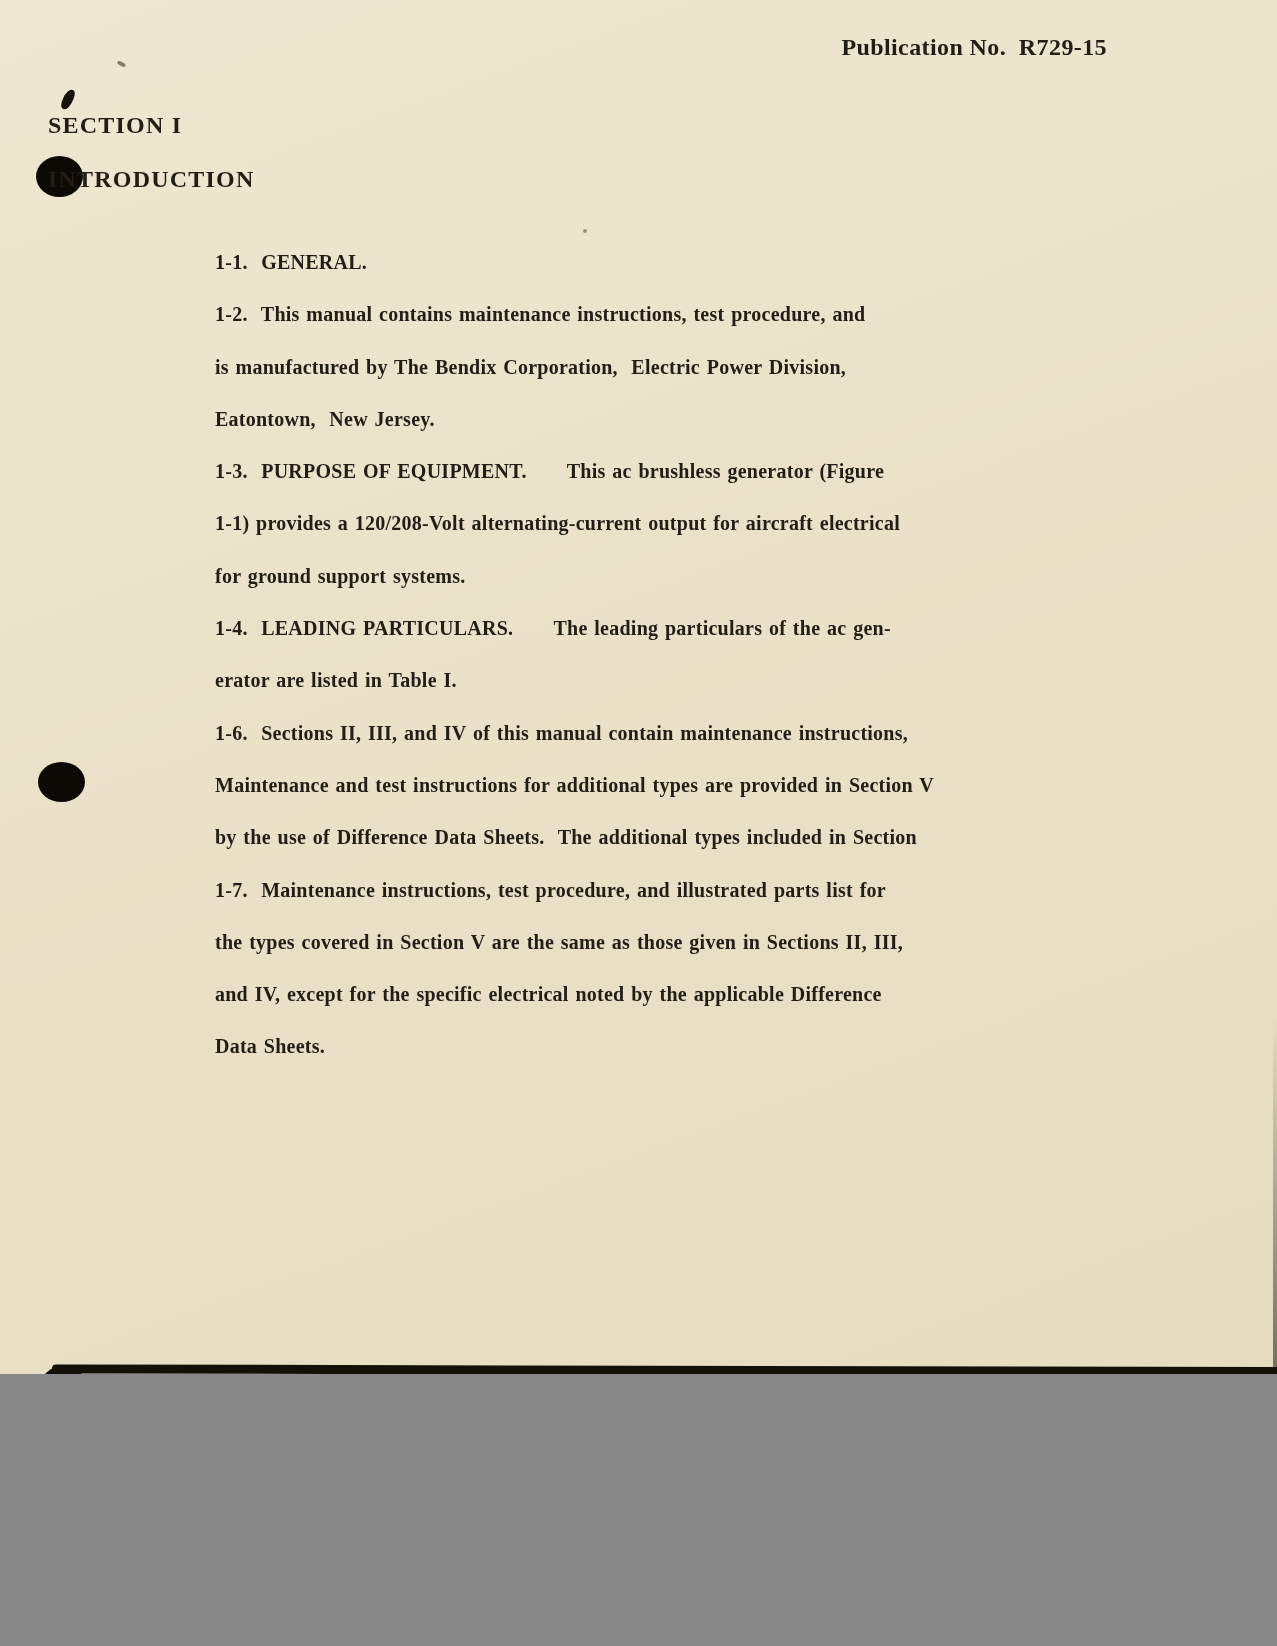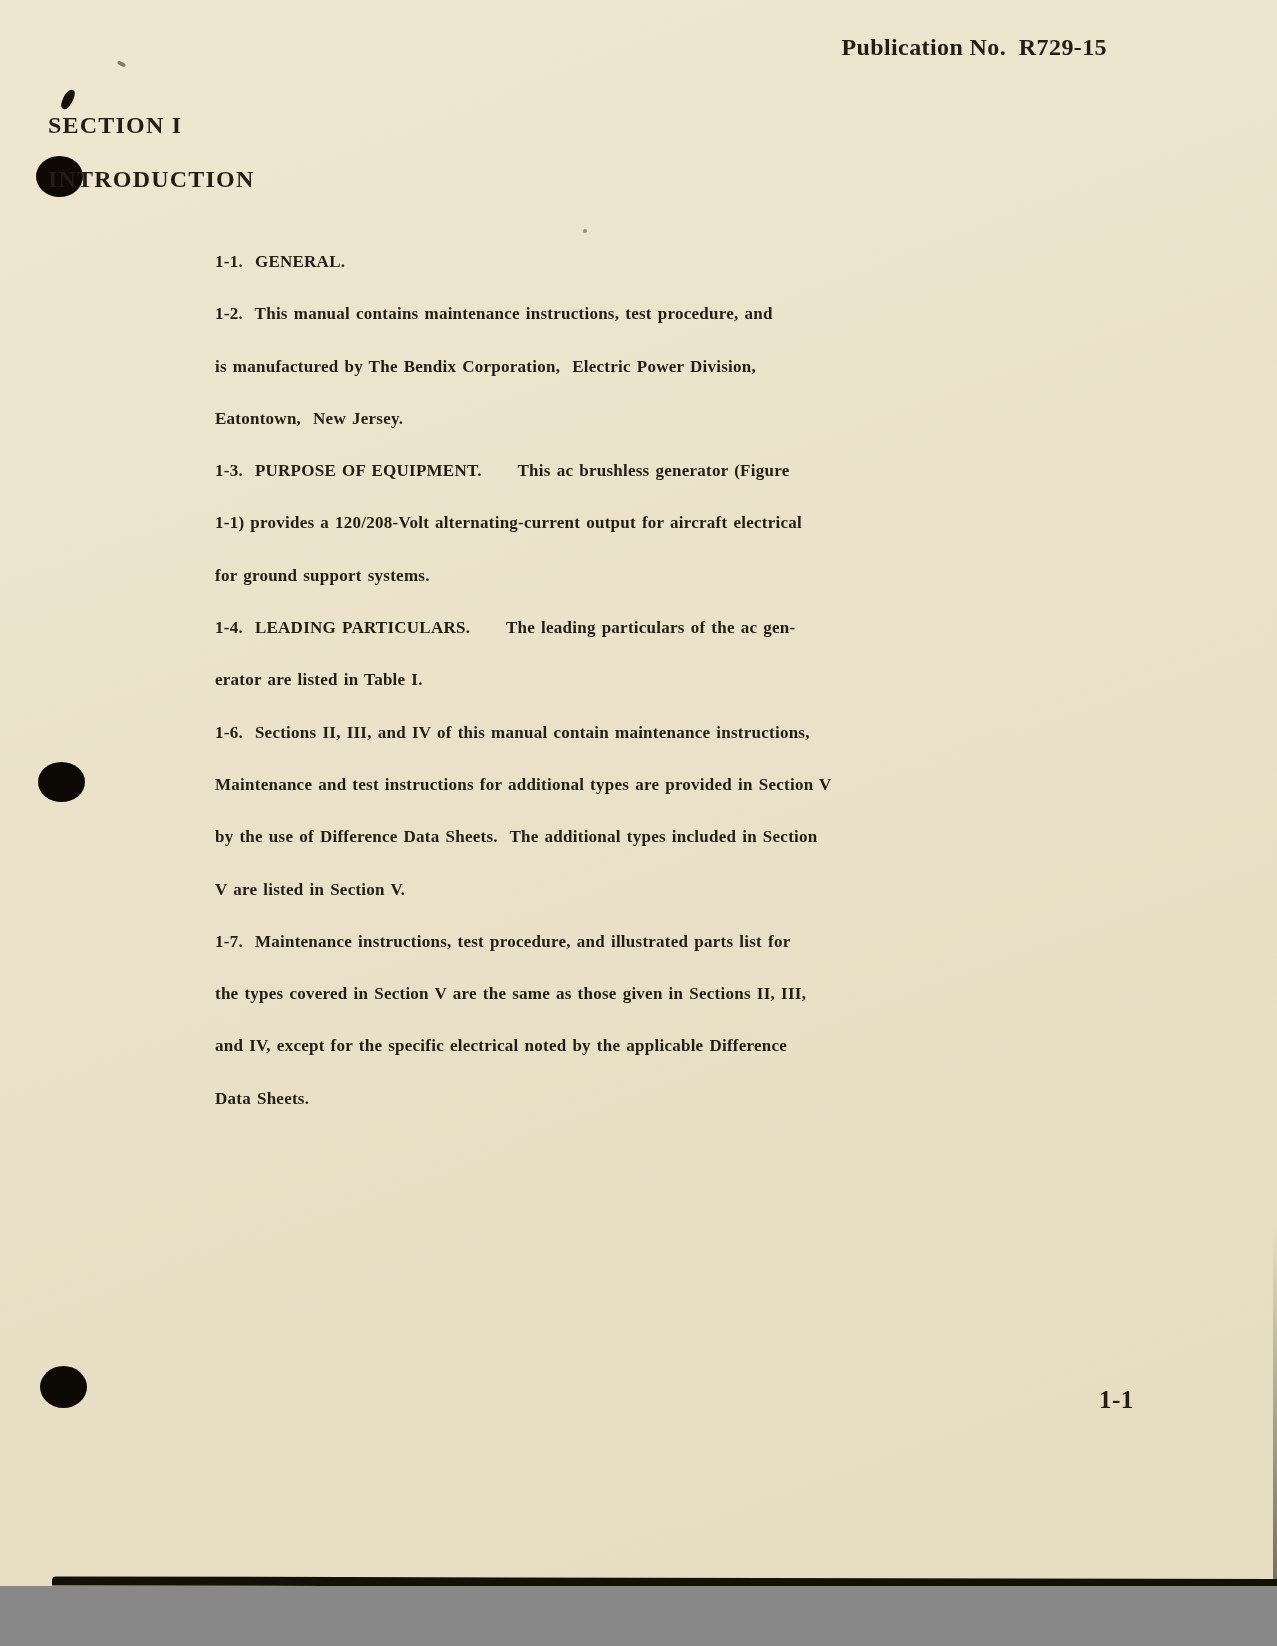--- a/index.html
+++ b/index.html
@@ -3,21 +3,21 @@
 <meta charset="utf-8">
 <style>
   html, body {
     margin: 0;
     padding: 0;
     background: #888;
   }
   .page {
     position: relative;
     width: 1277px;
-    height: 1586px;
+    height: 1374px;
     margin: 0;
     background: linear-gradient(160deg, #efe7d1 0%, #eae1c8 45%, #e6dcc1 100%);
     overflow: hidden;
     font-family: "Liberation Serif", "DejaVu Serif", serif;
     color: #221d15;
   }
 
   
   .pub-no {
     position: absolute;
@@ -39,21 +39,21 @@
     white-space: pre;
   }
   .section-title { top: 112px; }
   .section-subtitle { top: 166px; }
 
   .body-text {
     position: absolute;
     left: 215px;
     top: 236px;
     right: 80px;
-    font-size: 17px;
+    font-size: 20px;
     font-weight: 600;
     letter-spacing: 0.25px;
     word-spacing: 1.5px;
   }
   .body-text .line {
     display: block;
     height: 52.3px;
     line-height: 52.3px;
     white-space: pre;
   }
@@ -154,21 +154,20 @@
       <div class="line">is manufactured by The Bendix Corporation,  Electric Power Division,</div>
       <div class="line">Eatontown,  New Jersey.</div>
       <div class="line">1-3.  PURPOSE OF EQUIPMENT.      This ac brushless generator (Figure</div>
       <div class="line">1-1) provides a 120/208-Volt alternating-current output for aircraft electrical</div>
       <div class="line">for ground support systems.</div>
       <div class="line">1-4.  LEADING PARTICULARS.      The leading particulars of the ac gen-</div>
       <div class="line">erator are listed in Table I.</div>
       <div class="line">1-6.  Sections II, III, and IV of this manual contain maintenance instructions,</div>
       <div class="line">Maintenance and test instructions for additional types are provided in Section V</div>
       <div class="line">by the use of Difference Data Sheets.  The additional types included in Section</div>
-      <div class="line">V are listed in Section V.</div>
       <div class="line">1-7.  Maintenance instructions, test procedure, and illustrated parts list for</div>
       <div class="line">the types covered in Section V are the same as those given in Sections II, III,</div>
       <div class="line">and IV, except for the specific electrical noted by the applicable Difference</div>
       <div class="line">Data Sheets.</div>
     </div>
 
   <div class="page-number">1-1</div>
 
   <div class="scan-edge-right"></div>
   <div class="scan-edge-bottom"></div>

